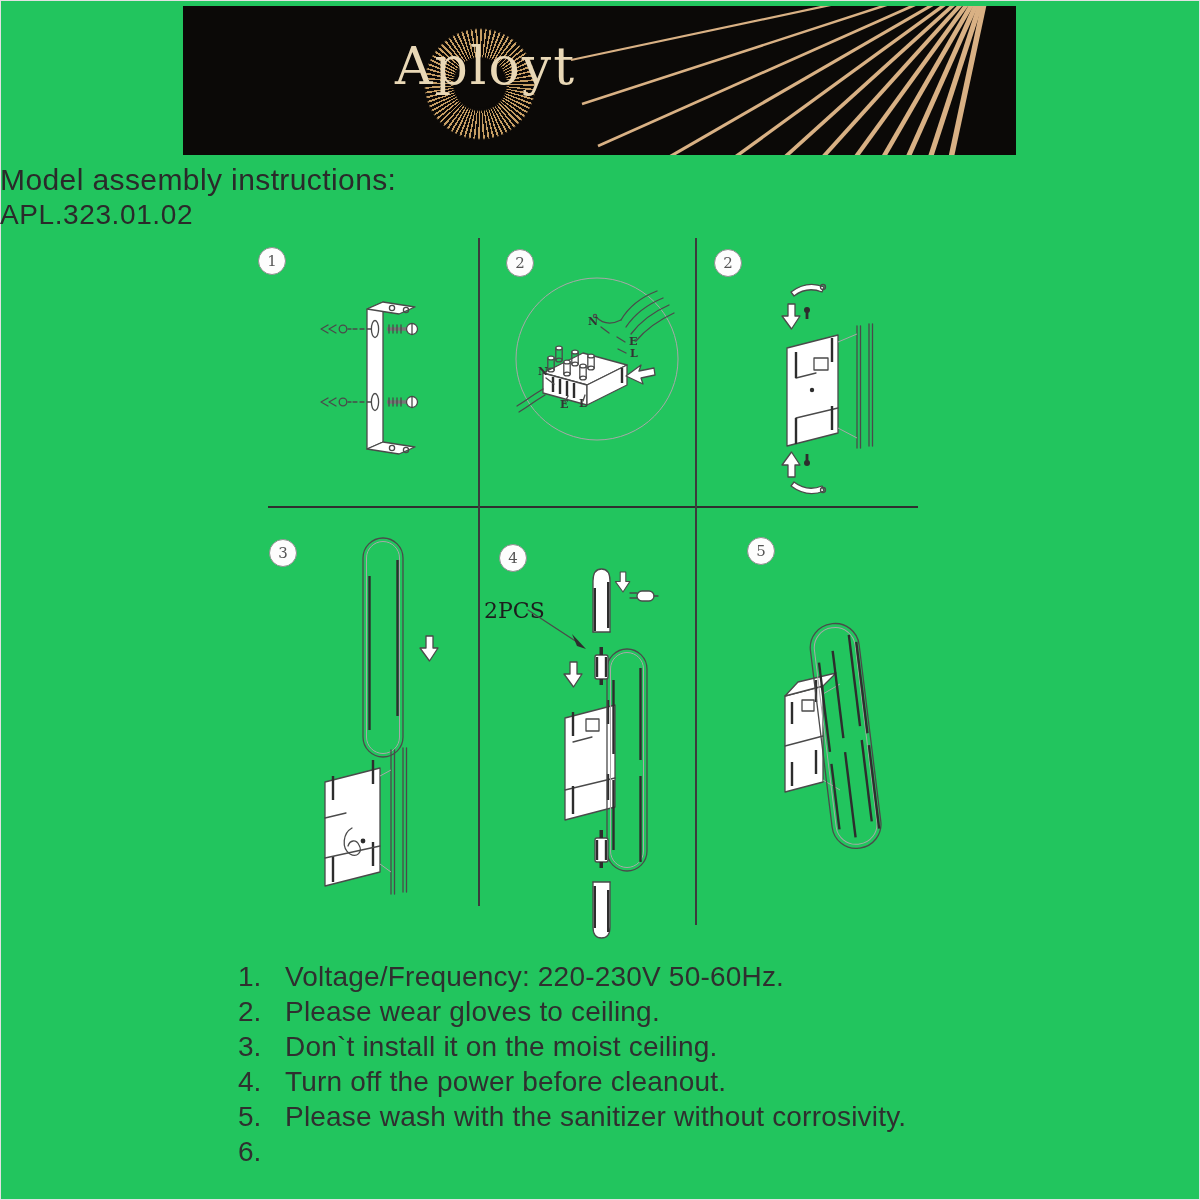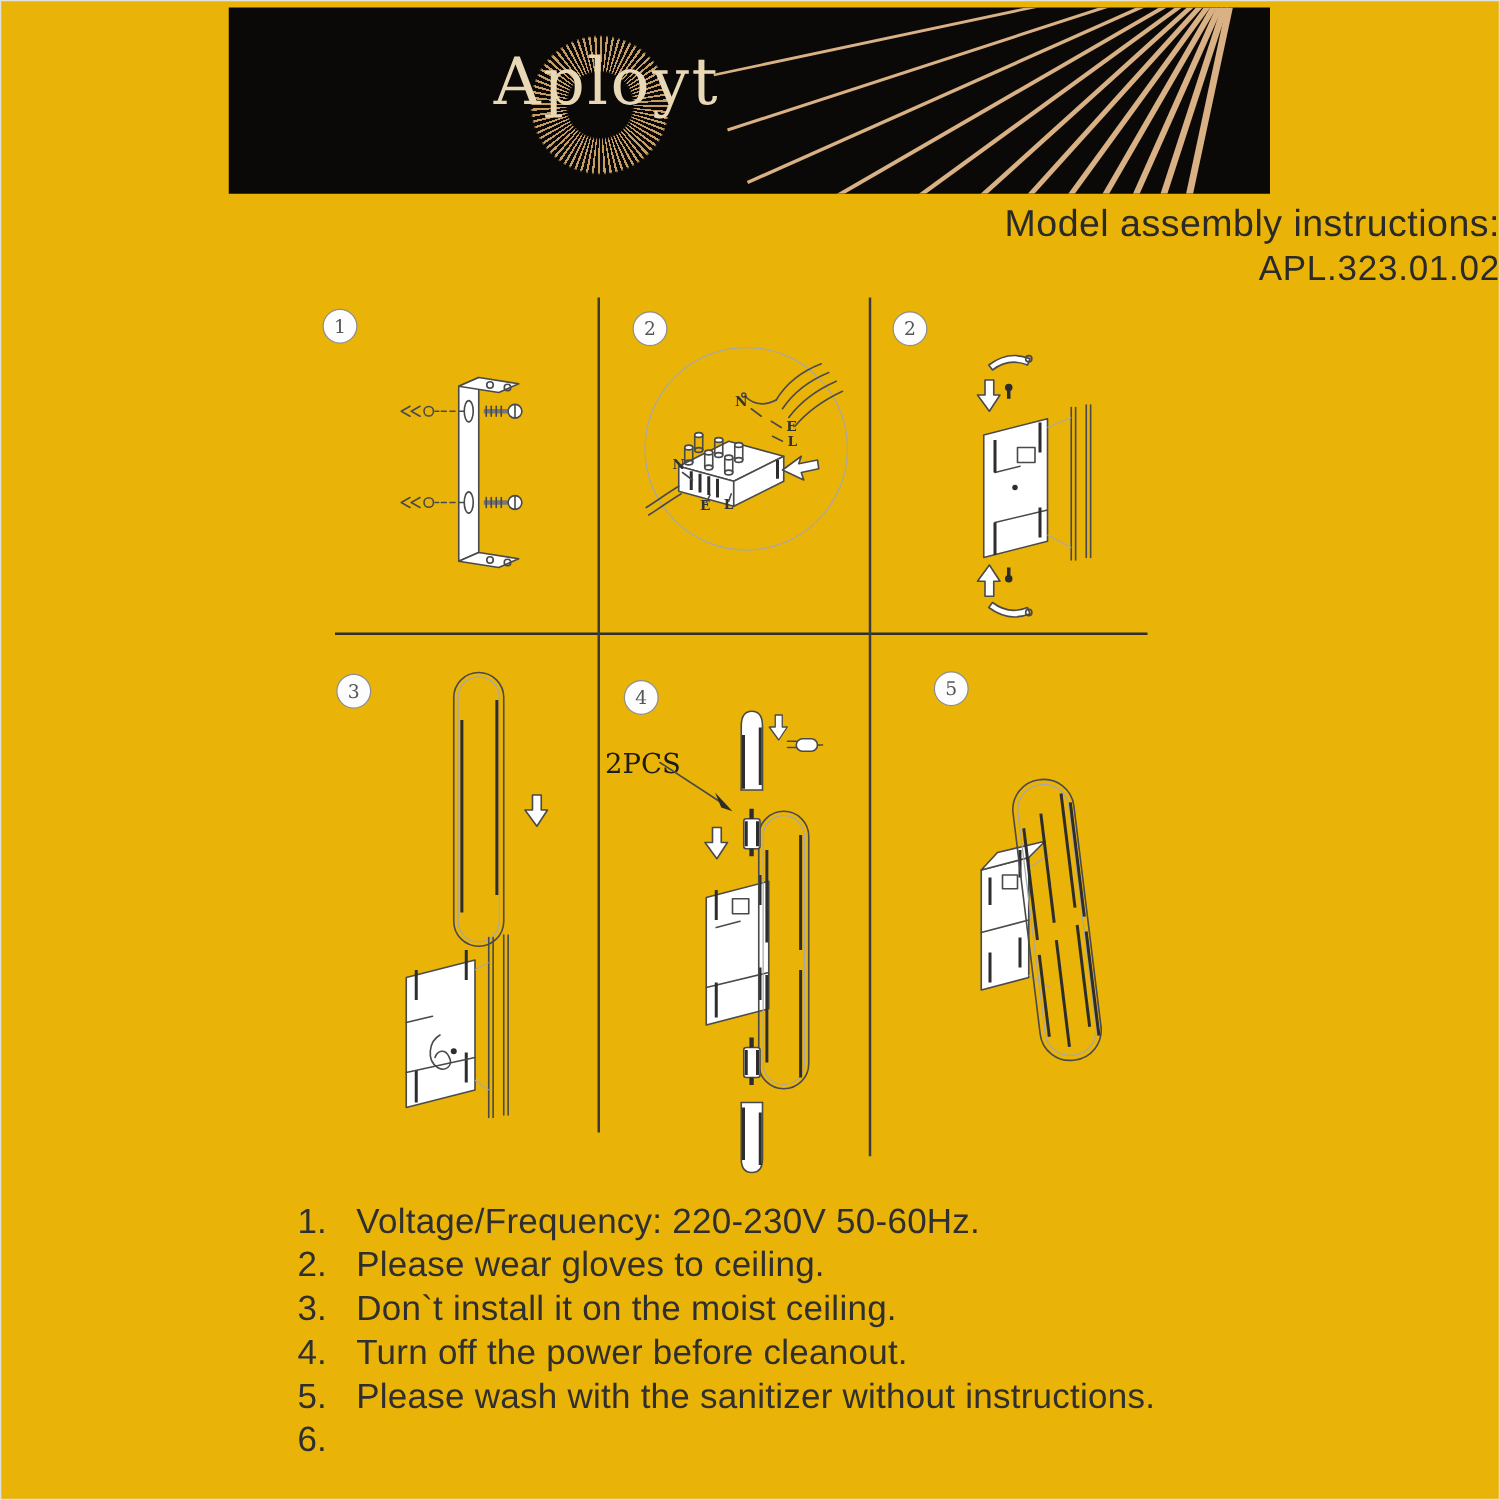--- a/index.html
+++ b/index.html
@@ -1,31 +1,31 @@
 <!DOCTYPE html>
 <html><head>
 <meta charset="utf-8">
 <style>
   html,body{margin:0;padding:0;background:#ffffff;}
-  .page{position:relative;width:1200px;height:1200px;background:#eab308;overflow:hidden;
+  .page{position:relative;width:1200px;height:1200px;background:#22c55e;overflow:hidden;
         font-family:"Liberation Sans",sans-serif;box-shadow:inset 0 0 0 1px #e2e2e2;}
 
   
   .banner{position:absolute;left:183px;top:6px;width:833px;height:149px;background:#0b0907;overflow:hidden;}
   .sunburst{position:absolute;left:239px;top:20px;width:116px;height:116px;border-radius:50%;overflow:hidden;
     background:repeating-conic-gradient(#c69d63 0deg 2deg, rgba(0,0,0,0) 2deg 5deg);
     -webkit-mask:radial-gradient(circle,transparent 0 26px,#000 28px 54px,transparent 56px);
             mask:radial-gradient(circle,transparent 0 26px,#000 28px 54px,transparent 56px);}
   .sun-core{position:absolute;left:273px;top:54px;width:48px;height:48px;border-radius:50%;background:#0b0907;}
   .brand{position:absolute;left:212px;top:30px;font-family:"DejaVu Serif",serif;font-weight:400;
          font-size:52px;color:#e9d8b6;letter-spacing:2px;}
   .rays{position:absolute;right:0;top:0;}
 
   
-  .title{position:absolute;left:0;top:163px;width:100%;text-align:right;color:#2a2a2a;}
+  .title{position:absolute;left:0;top:163px;width:100%;text-align:left;color:#2a2a2a;}
   .title .l1{font-size:30px;letter-spacing:.4px;}
   .title .l2{font-size:28px;margin-top:2px;letter-spacing:.6px;}
 
   
   .hline{position:absolute;left:268px;top:506px;width:650px;height:2px;background:#2f2f2f;}
   .vline1{position:absolute;left:478px;top:238px;width:2px;height:668px;background:#3c3c3c;}
   .vline2{position:absolute;left:695px;top:238px;width:2px;height:687px;background:#3c3c3c;}
 
   .badge{position:absolute;width:26px;height:26px;border:1px solid #8f8f8f;border-radius:50%;
          display:flex;align-items:center;justify-content:center;background:#fdfdfd;
@@ -368,20 +368,20 @@
     <div class="li">
       <span class="num">3.</span>
       <span class="txt">Don`t install it on the moist ceiling.</span>
     </div>
     <div class="li">
       <span class="num">4.</span>
       <span class="txt">Turn off the power before cleanout.</span>
     </div>
     <div class="li">
       <span class="num">5.</span>
-      <span class="txt">Please wash with the sanitizer without instructions.</span>
+      <span class="txt">Please wash with the sanitizer without corrosivity.</span>
     </div>
     <div class="li">
       <span class="num">6.</span>
     </div>
   </div>
 
 </div>
 
 </body></html>

